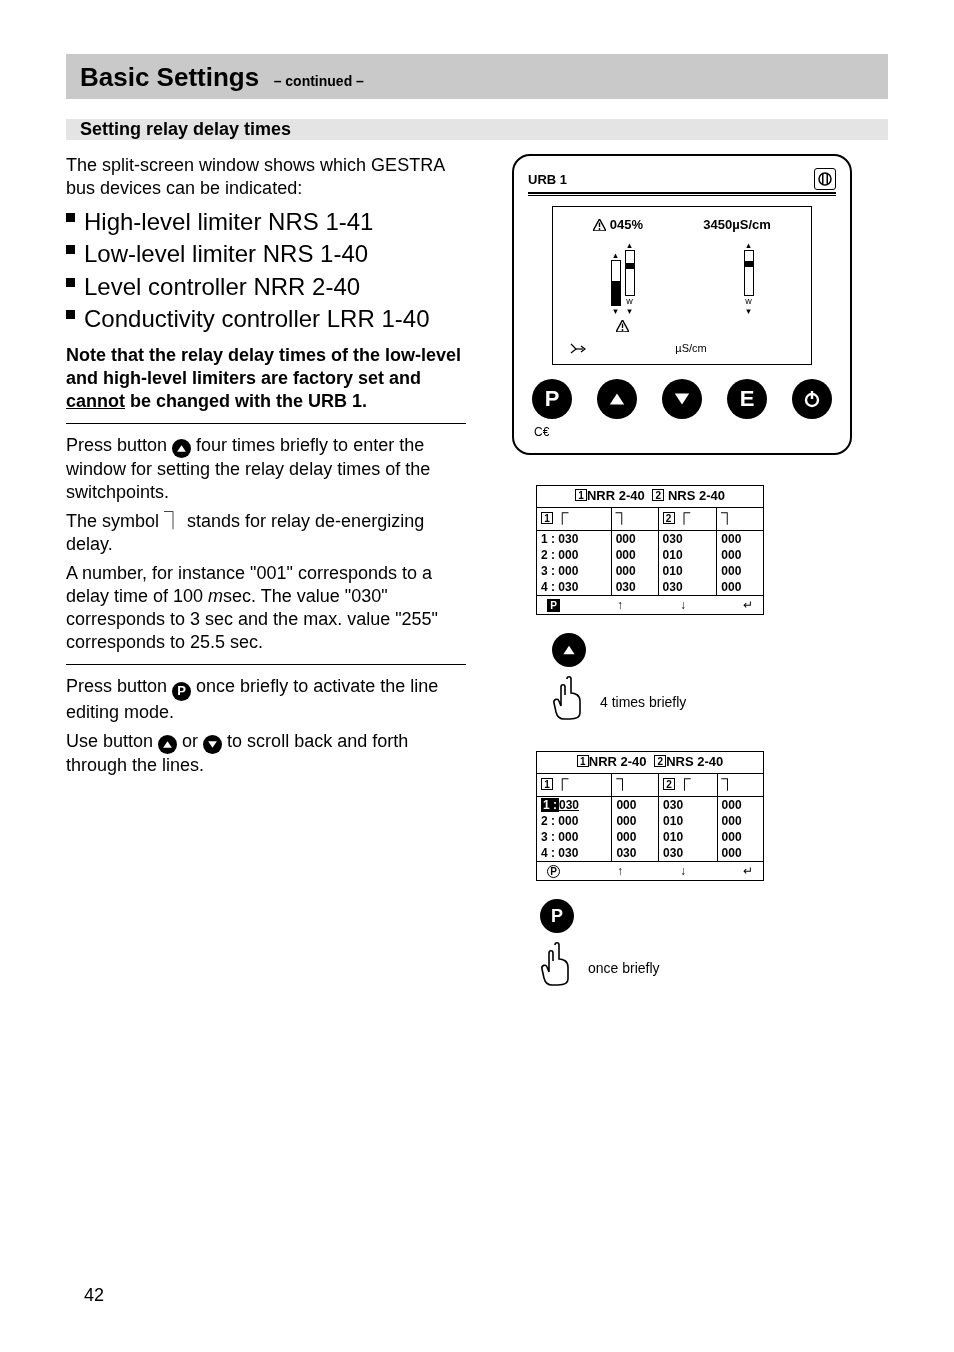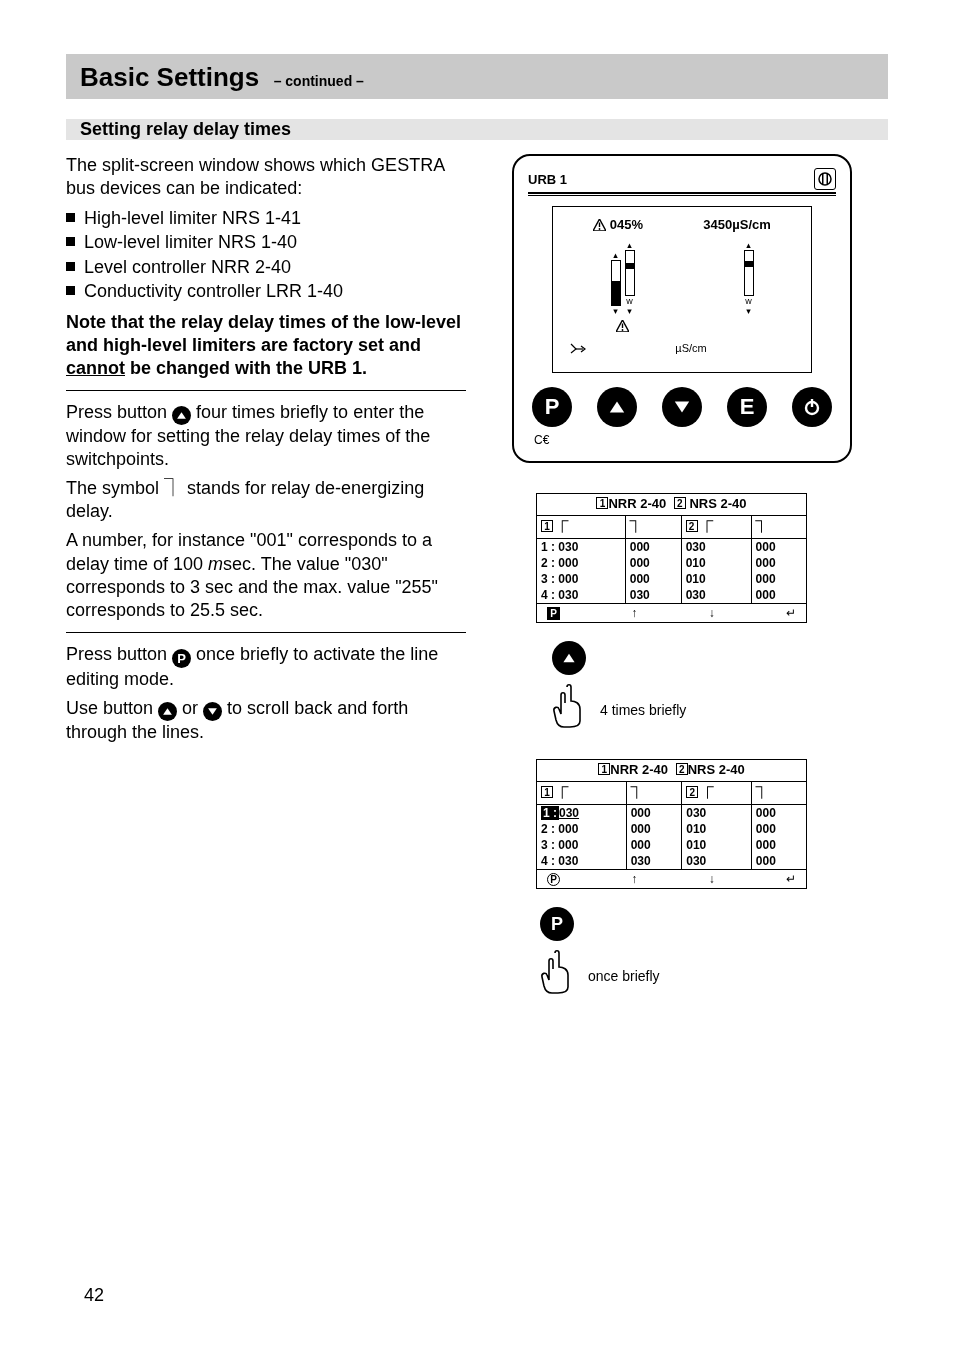--- a/index.html
+++ b/index.html
@@ -58,21 +58,21 @@
   }
   .bold { font-weight: bold; }
   .underline { text-decoration: underline; }
   .italic { font-style: italic; }
   ul.bullets {
     list-style: none;
     padding: 0;
     margin: 4px 0 8px 0;
   }
   ul.bullets li {
-    font-size: 18px;
+    font-size: 24px;
     line-height: 1.35;
     padding-left: 18px;
     position: relative;
   }
   ul.bullets li::before {
     content: "";
     position: absolute;
     left: 0;
     top: 7px;
     width: 9px;
@@ -132,21 +132,21 @@
     display: flex;
     align-items: center;
     justify-content: center;
   }
   .dev-hr1 { border:0; border-top:2px solid #000; margin:2px 0 0 0;}
   .dev-hr2 { border:0; border-top:1px solid #000; margin:1px 0 10px 0;}
   .screen {
     border: 1.5px solid #000;
     margin: 0 auto 14px auto;
     width: 260px;
-    padding: 10px 10px 16px 10px;
+    padding: 10px 10px 8px 10px;
   }
   .screen-row1 {
     display: flex;
     justify-content: space-around;
     font-size: 13px;
     font-weight: bold;
     margin-bottom: 6px;
   }
   .warn-tri {
     display:inline-block; vertical-align:-2px;
@@ -172,21 +172,21 @@
   }
   .dbtn {
     width:40px; height:40px; border-radius:50%; background:#000; color:#fff;
     display:flex; align-items:center; justify-content:center;
     font-size:22px; font-weight:bold;
   }
   .ce { font-size:12px; margin-top:6px; padding-left:6px;}
 
   
   .tbl-wrap {
-    width: 271px;
+    width: 228px;
     margin-left: 30px;
     margin-bottom: 8px;
   }
   .tbl {
     width: 100%;
     border: 1.5px solid #000;
     font-size: 13px;
   }
   .tbl-head {
     text-align:center; font-weight:bold; padding:2px 0 4px 0;

